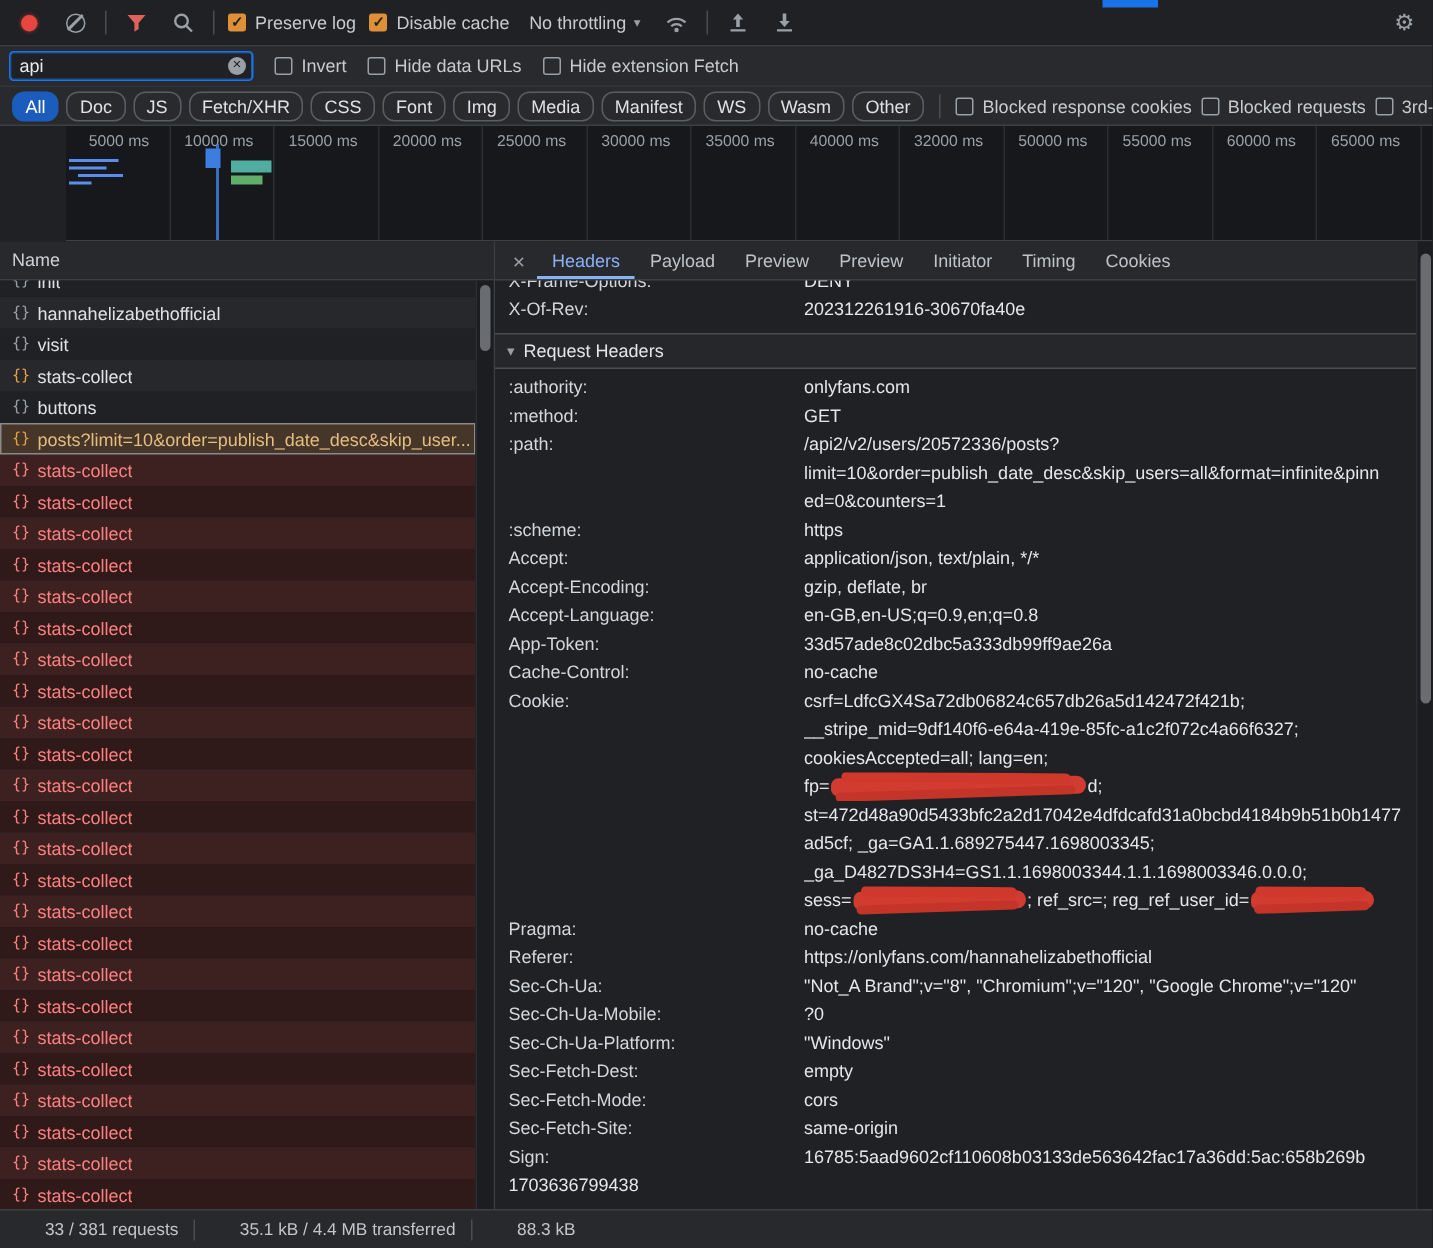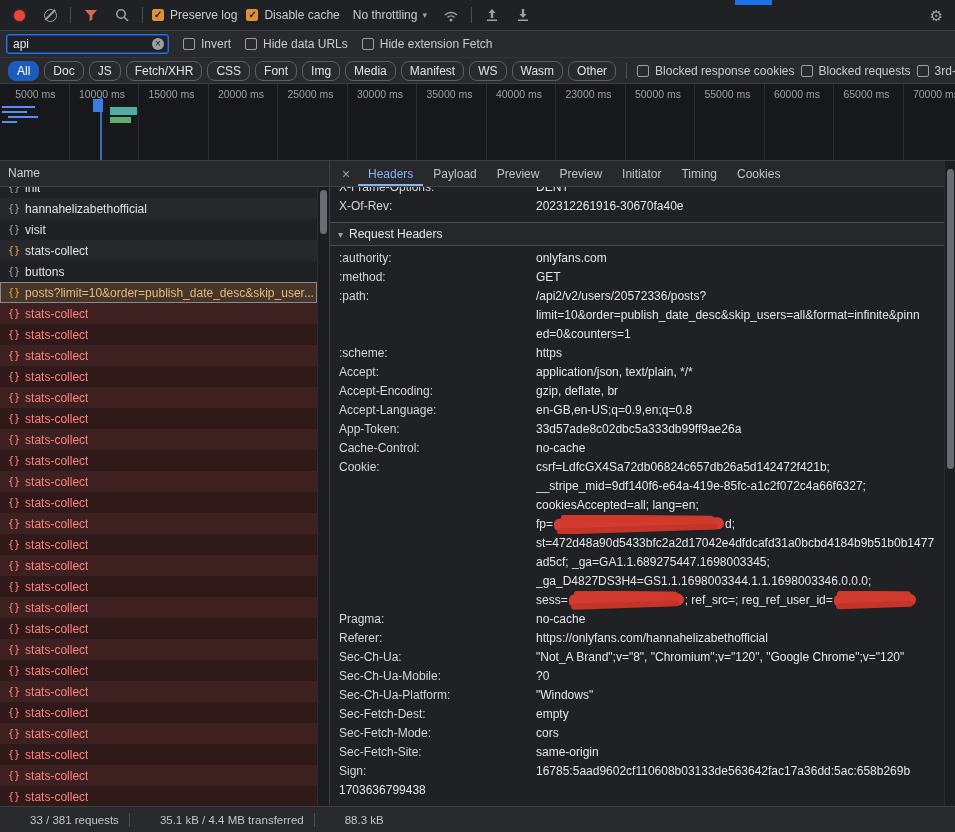--- a/index.html
+++ b/index.html
@@ -48,21 +48,21 @@
              font-size:10px; line-height:12px; text-align:center; flex:none; }
 
   
   .chip { padding:2px 8px; border:1px solid #5a5e63; border-radius:8px; color:#dfe1e5;
           white-space:nowrap; flex:none; }
   .chip.selected { background:#1b5dbd; border-color:#1b5dbd; color:#ffffff; }
   .chips { display:flex; align-items:center; gap:5px; }
 
   
   .overview { height:77px; background:#17181b; border-bottom:1px solid #3c4043;
-              position:relative; overflow:hidden; }
+              position:relative; overflow:hidden;margin-left:44px; }
   .tl-cells { display:flex; height:100%; }
   .tl-cell { width:69.5px; flex:none; border-right:1px solid #2c2d31; position:relative; }
   .tl-label { position:absolute; top:4px; right:13px; font-size:10.5px; color:#9aa0a6; white-space:nowrap; }
   .ov-bar { position:absolute; background:#5b8def; }
 
   
   .main { position:absolute; top:161px; left:0; right:0; bottom:26px; display:flex; }
 
   .left-panel { width:330px; flex:none; border-right:1px solid #3c4043; position:relative; background:#202124; }
   .name-header { height:26px; line-height:25px; padding-left:8px; background:#28292c;
@@ -260,21 +260,21 @@
         <div class="tl-cell">
           <span class="tl-label">30000 ms</span>
         </div>
         <div class="tl-cell">
           <span class="tl-label">35000 ms</span>
         </div>
         <div class="tl-cell">
           <span class="tl-label">40000 ms</span>
         </div>
         <div class="tl-cell">
-          <span class="tl-label">23000 ms</span>
+          <span class="tl-label">32000 ms</span>
         </div>
         <div class="tl-cell">
           <span class="tl-label">50000 ms</span>
         </div>
         <div class="tl-cell">
           <span class="tl-label">55000 ms</span>
         </div>
         <div class="tl-cell">
           <span class="tl-label">60000 ms</span>
         </div>

